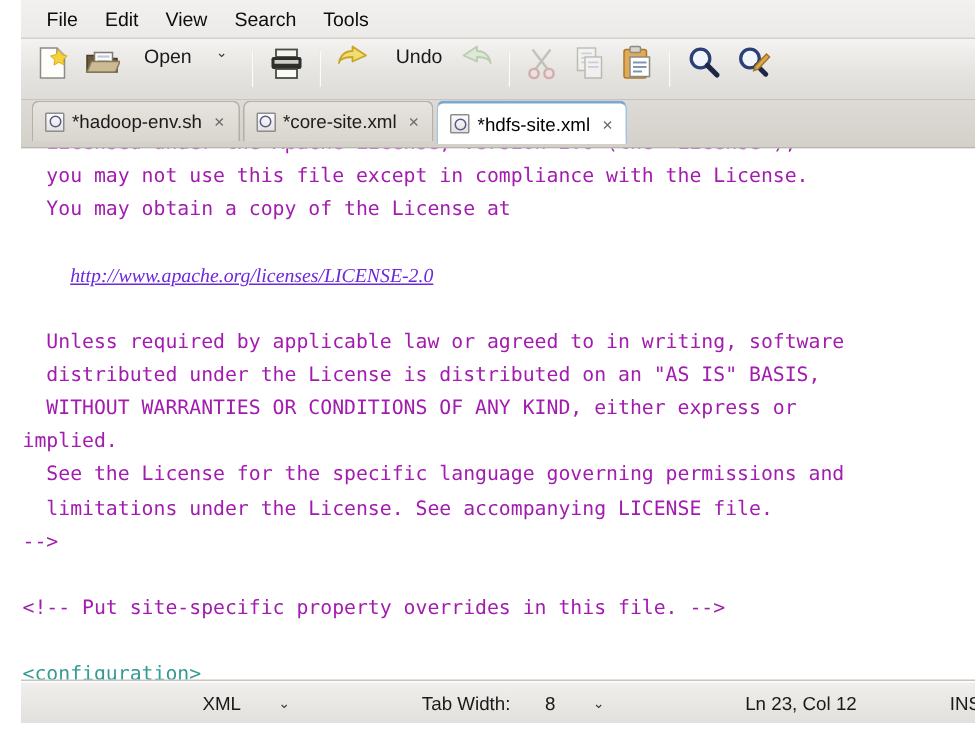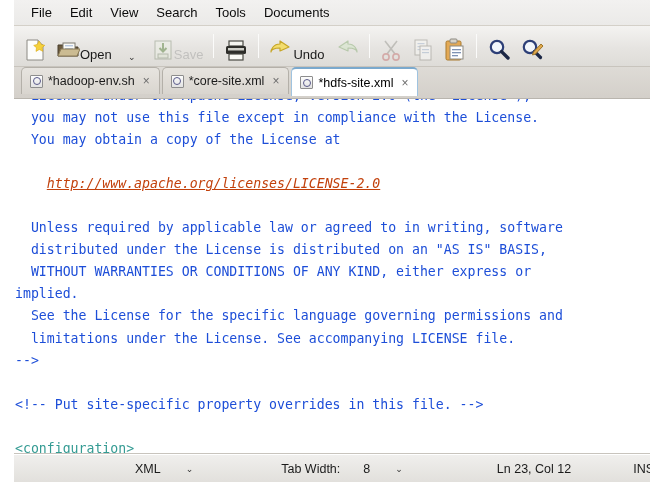--- a/index.html
+++ b/index.html
@@ -45,23 +45,23 @@
     border-bottom: 1px solid #c8c4bd;
     display: flex;
     align-items: center;
     padding: 0 5px;
     gap: 0px;
   }
   .tb-btn {
     height: 34px;
     min-width: 30px;
     display: flex;
-    align-items: flex-end;
+    align-items: flex-start;
     justify-content: center;
-    gap: 0;
+    gap: 16px;
     padding: 0 4px;
     border: 1px solid transparent;
     border-radius: 3px;
     cursor: default;
   }
   .tb-btn.disabled { opacity: .45; }
   .tb-label { font-size: 13px; color: #1a1a1a; }
   .tb-label.dim { color: #9a9a9a; }
   .tb-sep {
     width: 1px; height: 24px;
@@ -145,22 +145,22 @@
   }
   .code {
     font-family: "DejaVu Sans Mono", monospace;
     font-size: 13.2px;
     line-height: 22.05px;
     white-space: pre;
     color: #15152c;
     margin-top: -14px;
     padding-left: 1px;
   }
-  .code .cm   { color: #1d4ed8; }                 
-  .code .lnk  { color: #c2410c; text-decoration: underline; font-style: italic; }
+  .code .cm   { color: #a21caf; }                 
+  .code .lnk  { color: #6d28d9; text-decoration: underline; font-style: italic; font-family: Liberation Serif, serif; }
   .code .tag  { color: #349b93; }
 
   
   .vscroll {
     width: 14px;
     flex: 0 0 14px;
     background: #e9e7e3;
     border-left: 1px solid #cfccc6;
     position: relative;
   }
@@ -204,21 +204,20 @@
 <body>
 
 <div id="app">
 
   <div class="menubar">
     <div class="menu-item">File</div>
     <div class="menu-item">Edit</div>
     <div class="menu-item">View</div>
     <div class="menu-item">Search</div>
     <div class="menu-item">Tools</div>
-    <div class="menu-item">Documents</div>
   </div>
 
   <div class="toolbar">
 
     <div class="tb-btn">
       <span>
         <svg width="22" height="24" viewBox="0 0 22 24">
           <path d="M3 2 h11 l5 5 v15 h-16 z" fill="#fdfdfb" stroke="#8c8a84" stroke-width="1"></path>
           <path d="M14 2 v5 h5" fill="#e4e2da" stroke="#8c8a84" stroke-width="1"></path>
           <path d="M15 3 l2.2 3.4 l3.6 .9 l-2.7 2.4 l.7 3.6 l-3.5-1.8 l-3.3 1.9 l.5-3.7 l-2.8-2.3 l3.6-1 z" fill="#f5d13c" stroke="#d9a70d" stroke-width=".6"></path>
@@ -235,30 +234,20 @@
           <rect x="9" y="10" width="8" height="1.4" fill="#b8c8e0"></rect>
           <path d="M2 18 l3-7 h19 l-3 7 z" fill="#cbbb92" stroke="#8a7b56" stroke-width="1"></path>
         </svg>
       </span>
       <span class="tb-label">Open</span>
     </div>
     <div class="tb-btn">
       <span class="chev">⌄</span>
     </div>
 
-    <div class="tb-btn disabled">
-      <span>
-        <svg width="22" height="24" viewBox="0 0 22 24">
-          <rect x="3" y="3" width="16" height="18" fill="#edf2e6" stroke="#7e8a72" stroke-width="1"></rect>
-          <path d="M11 5 v8 M7.5 10 l3.5 3.5 l3.5-3.5" stroke="#4d7a2e" stroke-width="2" fill="none"></path>
-          <rect x="6" y="16" width="10" height="4" fill="#dfe8d3" stroke="#7e8a72" stroke-width="1"></rect>
-        </svg>
-      </span>
-      <span class="tb-label dim">Save</span>
-    </div>
 
     <div class="tb-sep"></div>
 
     <div class="tb-btn">
       <span>
         <svg width="24" height="24" viewBox="0 0 24 24">
           <rect x="5" y="3" width="14" height="5" fill="#f5f5f0" stroke="#4a4a44" stroke-width="1.2"></rect>
           <rect x="2" y="8" width="20" height="8" rx="1.5" fill="#2e2e2a"></rect>
           <rect x="4" y="10" width="16" height="2.5" fill="#cfcfc8"></rect>
           <rect x="5" y="16" width="14" height="6" fill="#fbfbf6" stroke="#4a4a44" stroke-width="1.2"></rect>

